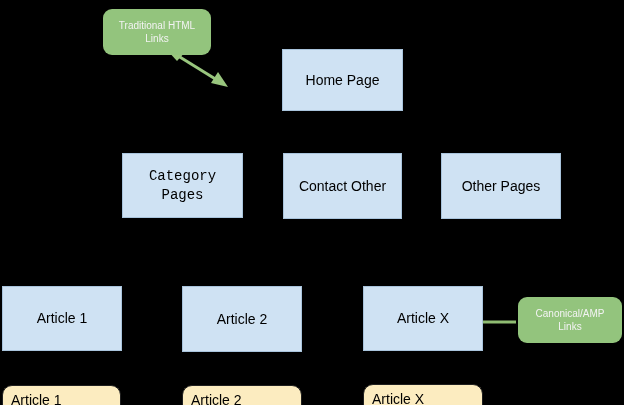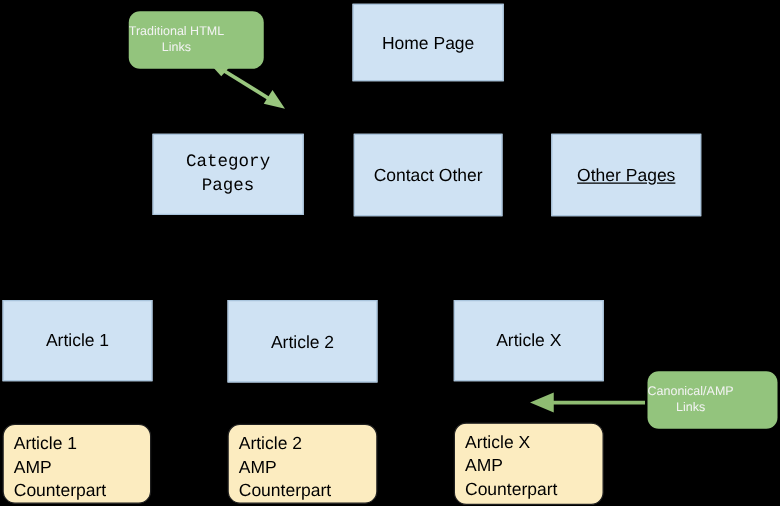--- a/index.html
+++ b/index.html
@@ -11,20 +11,21 @@
   }
   .canvas { position: relative; width: 624px; height: 405px; }
   .arrow-layer { position: absolute; left: 0; top: 0; width: 624px; height: 405px; }
 
   .node {
     position: absolute;
     box-sizing: border-box;
     display: flex;
     color: #000000;
     font-size: 14px;
+    margin-top: 46px;
   }
   .node .lbl { white-space: pre-line; }
 
   .page-node {
     background: #cfe2f3;
     border: 1px solid #a9c4dc;
     align-items: center;
     justify-content: center;
     text-align: center;
     line-height: 19px;
@@ -39,21 +40,21 @@
     padding: 5px 8px;
     line-height: 19px;
   }
   .callout {
     position: absolute;
     box-sizing: border-box;
     background: #93c47d;
     border-radius: 9px;
     display: flex;
     align-items: center;
-    justify-content: flex-start;
+    justify-content: center;
     text-align: center;
     color: #f3f3f3;
     font-size: 10px;
     line-height: 13px;
   }
   .callout .lbl { white-space: pre-line; }
 </style>
 </head>
 <body>
 
@@ -78,21 +79,21 @@
     <span class="lbl">Home Page</span>
   </div>
 
   <div class="node page-node" style="left:122px; top:107px; width:121px; height:65px;font-family:Liberation Mono, monospace;">
     <span class="lbl">Category
 Pages</span>
   </div>
   <div class="node page-node" style="left:283px; top:107px; width:119px; height:66px;">
     <span class="lbl">Contact Other</span>
   </div>
-  <div class="node page-node" style="left:441px; top:107px; width:120px; height:66px;text-decoration:underline;">
+  <div class="node page-node" style="left:441px; top:107px; width:120px; height:66px;">
     <span class="lbl">Other Pages</span>
   </div>
 
   <div class="node page-node" style="left:2px; top:240px; width:120px; height:65px;">
     <span class="lbl">Article 1</span>
   </div>
   <div class="node page-node" style="left:182px; top:240px; width:120px; height:66px;">
     <span class="lbl">Article 2</span>
   </div>
   <div class="node page-node" style="left:363px; top:240px; width:120px; height:65px;">

